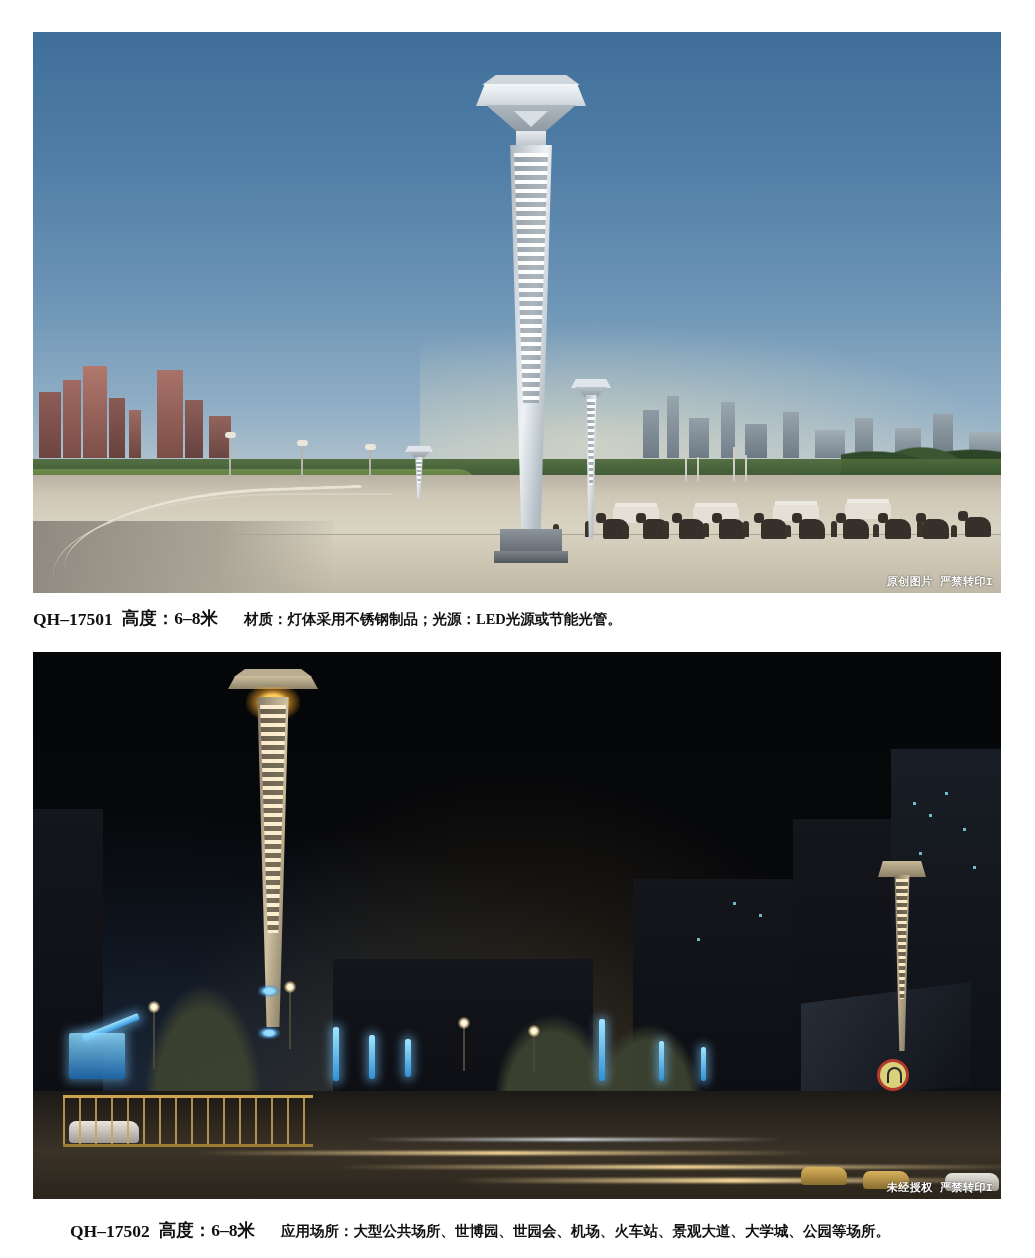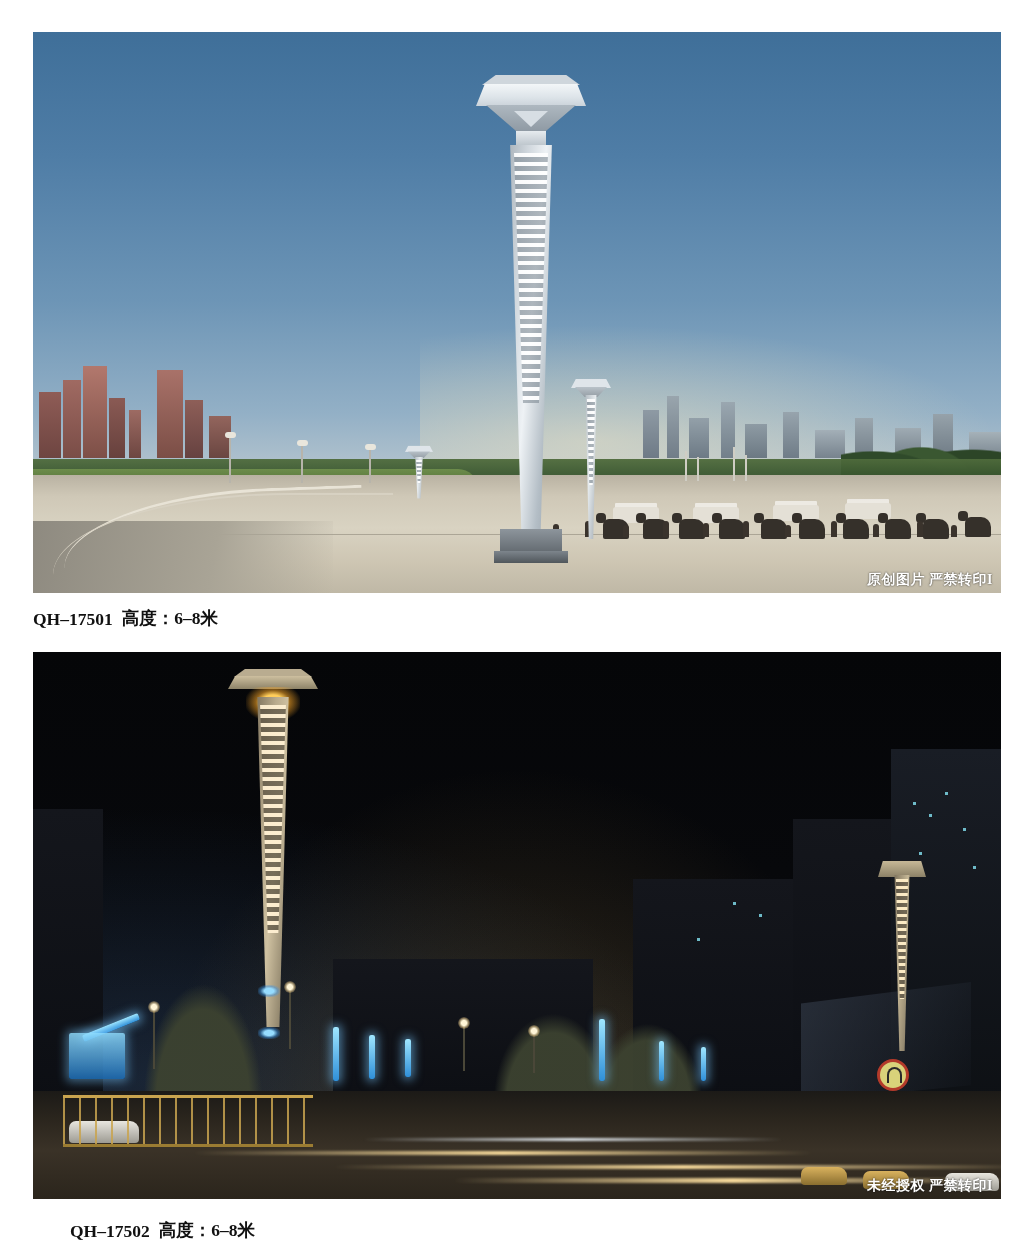--- a/index.html
+++ b/index.html
@@ -239,22 +239,22 @@
   .streetlight:after{
     content:""; position:absolute; left:-4px; top:-5px; width:11px; height:6px;
     background:#e9e6dc; border-radius:4px;
   }
   .flag {
     position:absolute; bottom:112px; width:2px; height:30px; background:#cfcdc4;
   }
 
   .wm {
     position:absolute; right:8px; bottom:4px;
-    font-family:Liberation Serif, serif;
-    font-size:14px; font-weight:bold; color:#ffffff;
+    font-family:Liberation Mono, monospace;
+    font-size:11px; font-weight:bold; color:#ffffff;
     text-shadow:0 0 2px rgba(0,0,0,.8);
     letter-spacing:.5px;
   }
 
   
   .night {
     position:absolute; left:0; top:0; width:100%; height:100%;
     background:
       radial-gradient(ellipse at 50% 96%, rgba(150,120,60,.35), rgba(0,0,0,0) 55%),
       radial-gradient(ellipse at 12% 78%, rgba(70,120,180,.22), rgba(0,0,0,0) 45%),
@@ -474,20 +474,21 @@
       <div class="lamp-base"></div>
       <div class="lamp-base-2"></div>
     </div>
 
     <div class="wm">原创图片 严禁转印I</div>
   </div>
 
   <div class="caption" id="caption-top">
     <span class="cap-model">QH–17501</span>
     <span class="cap-height">高度：6–8米</span>
+    <span class="cap-desc">材质：灯体采用不锈钢制品；光源：LED光源或节能光管。</span>
   </div>
 
   <div class="figure" id="figure-bottom">
     <div class="night"></div>
 
     <div class="night-bld" style="left:0; width:70px; height:300px;"></div>
     <div class="night-bld" style="left:300px; width:260px; height:150px;"></div>
     <div class="night-bld" style="left:600px; width:180px; height:230px;"></div>
     <div class="night-bld" style="left:760px; width:100px; height:290px;"></div>
     <div class="night-bld" style="left:858px; width:110px; height:360px; background:linear-gradient(#191d25,#0d1014);"></div>
@@ -554,15 +555,16 @@
     </div>
 
     <div class="sign-round"></div>
 
     <div class="wm">未经授权  严禁转印I</div>
   </div>
 
   <div class="caption" id="caption-bottom">
     <span class="cap-model">QH–17502</span>
     <span class="cap-height">高度：6–8米</span>
+    <span class="cap-desc">应用场所：大型公共场所、世博园、世园会、机场、火车站、景观大道、大学城、公园等场所。</span>
   </div>
 
 </div>
 
 </body></html>

